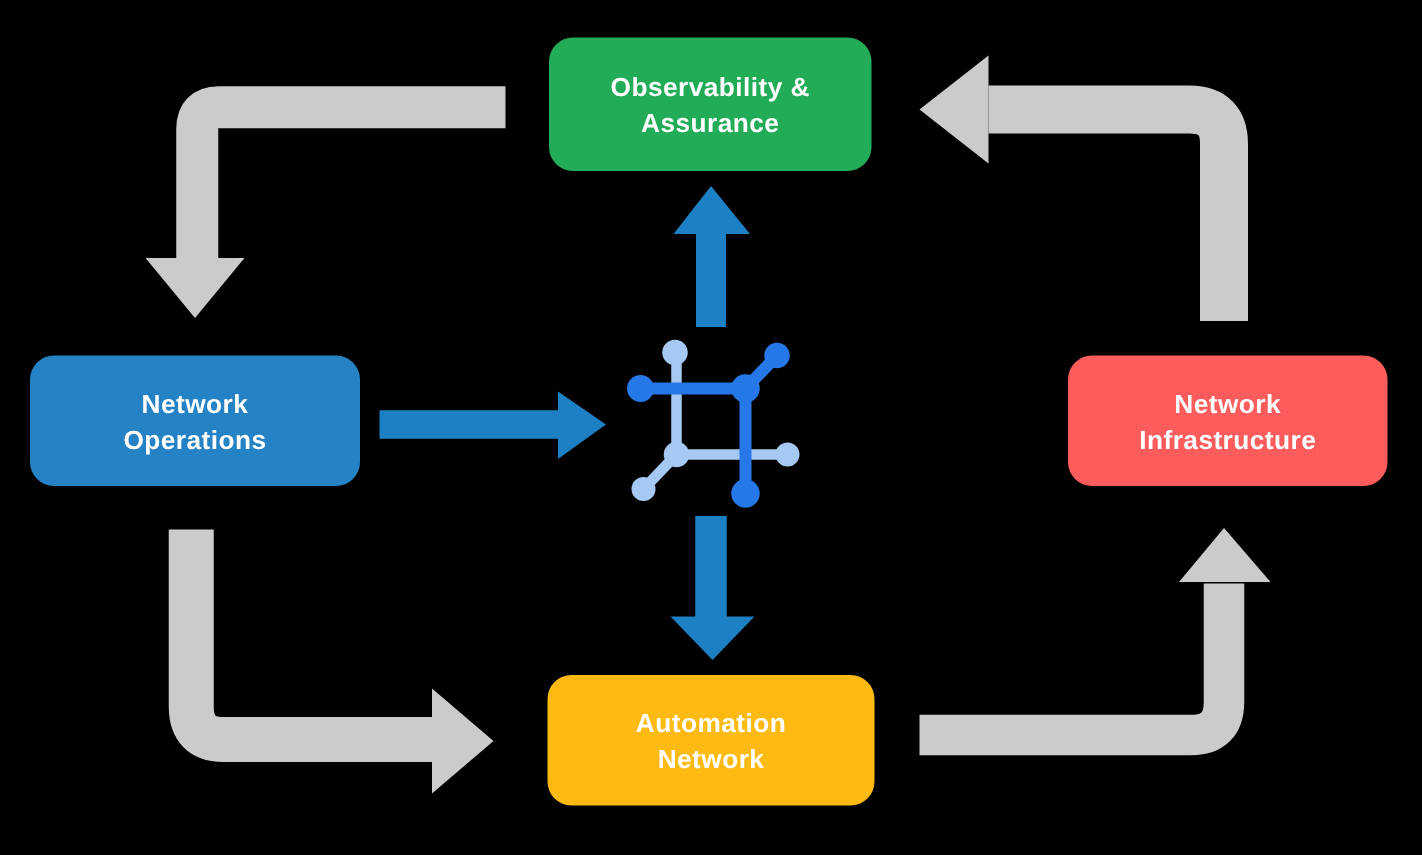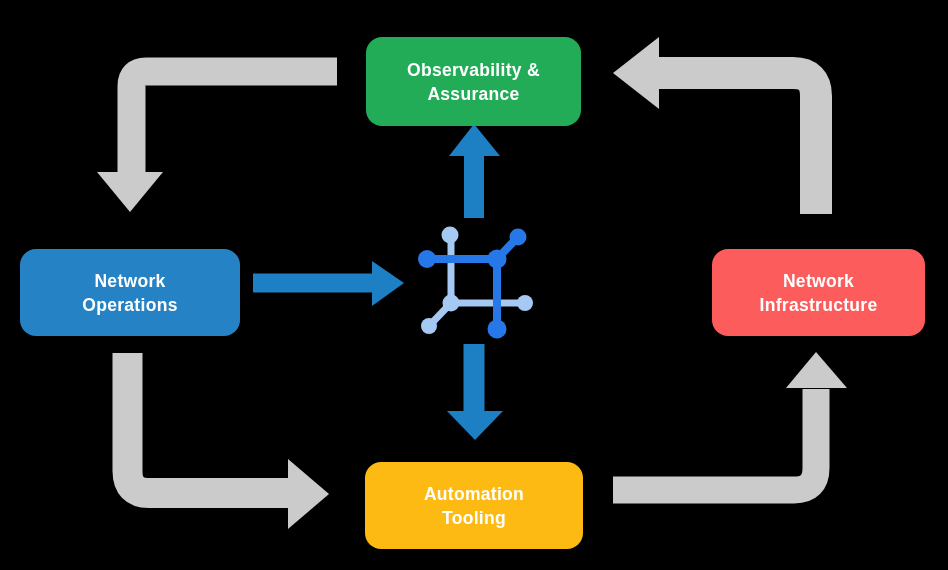--- a/index.html
+++ b/index.html
@@ -14,21 +14,20 @@
     position: absolute;
     left: 0; top: 0;
   }
   .node {
     position: absolute;
     border-radius: 16px;
     display: flex;
     align-items: center;
     justify-content: center;
     text-align: center;
-    margin-top: 12px;
   }
   .node-label {
     white-space: pre-line;
     color: #fff;
     font-size: 17.5px;
     line-height: 24px;
     font-weight: 700;
     letter-spacing: 0.3px;
   }
 </style>
@@ -104,16 +103,16 @@
 Operations</span>
   </div>
 
   <div class="node" style="left: 712px; top: 237px; width: 213px; height: 87px; background: rgb(252, 92, 92);">
     <span class="node-label" style="color: rgb(255, 255, 255);">Network
 Infrastructure</span>
   </div>
 
   <div class="node" style="left: 365px; top: 450px; width: 218px; height: 87px; background: rgb(252, 186, 18);">
     <span class="node-label" style="color: rgb(255, 255, 255);">Automation
-Tooling</span>
+Network</span>
   </div>
 
 </div>
 
 </body></html>

